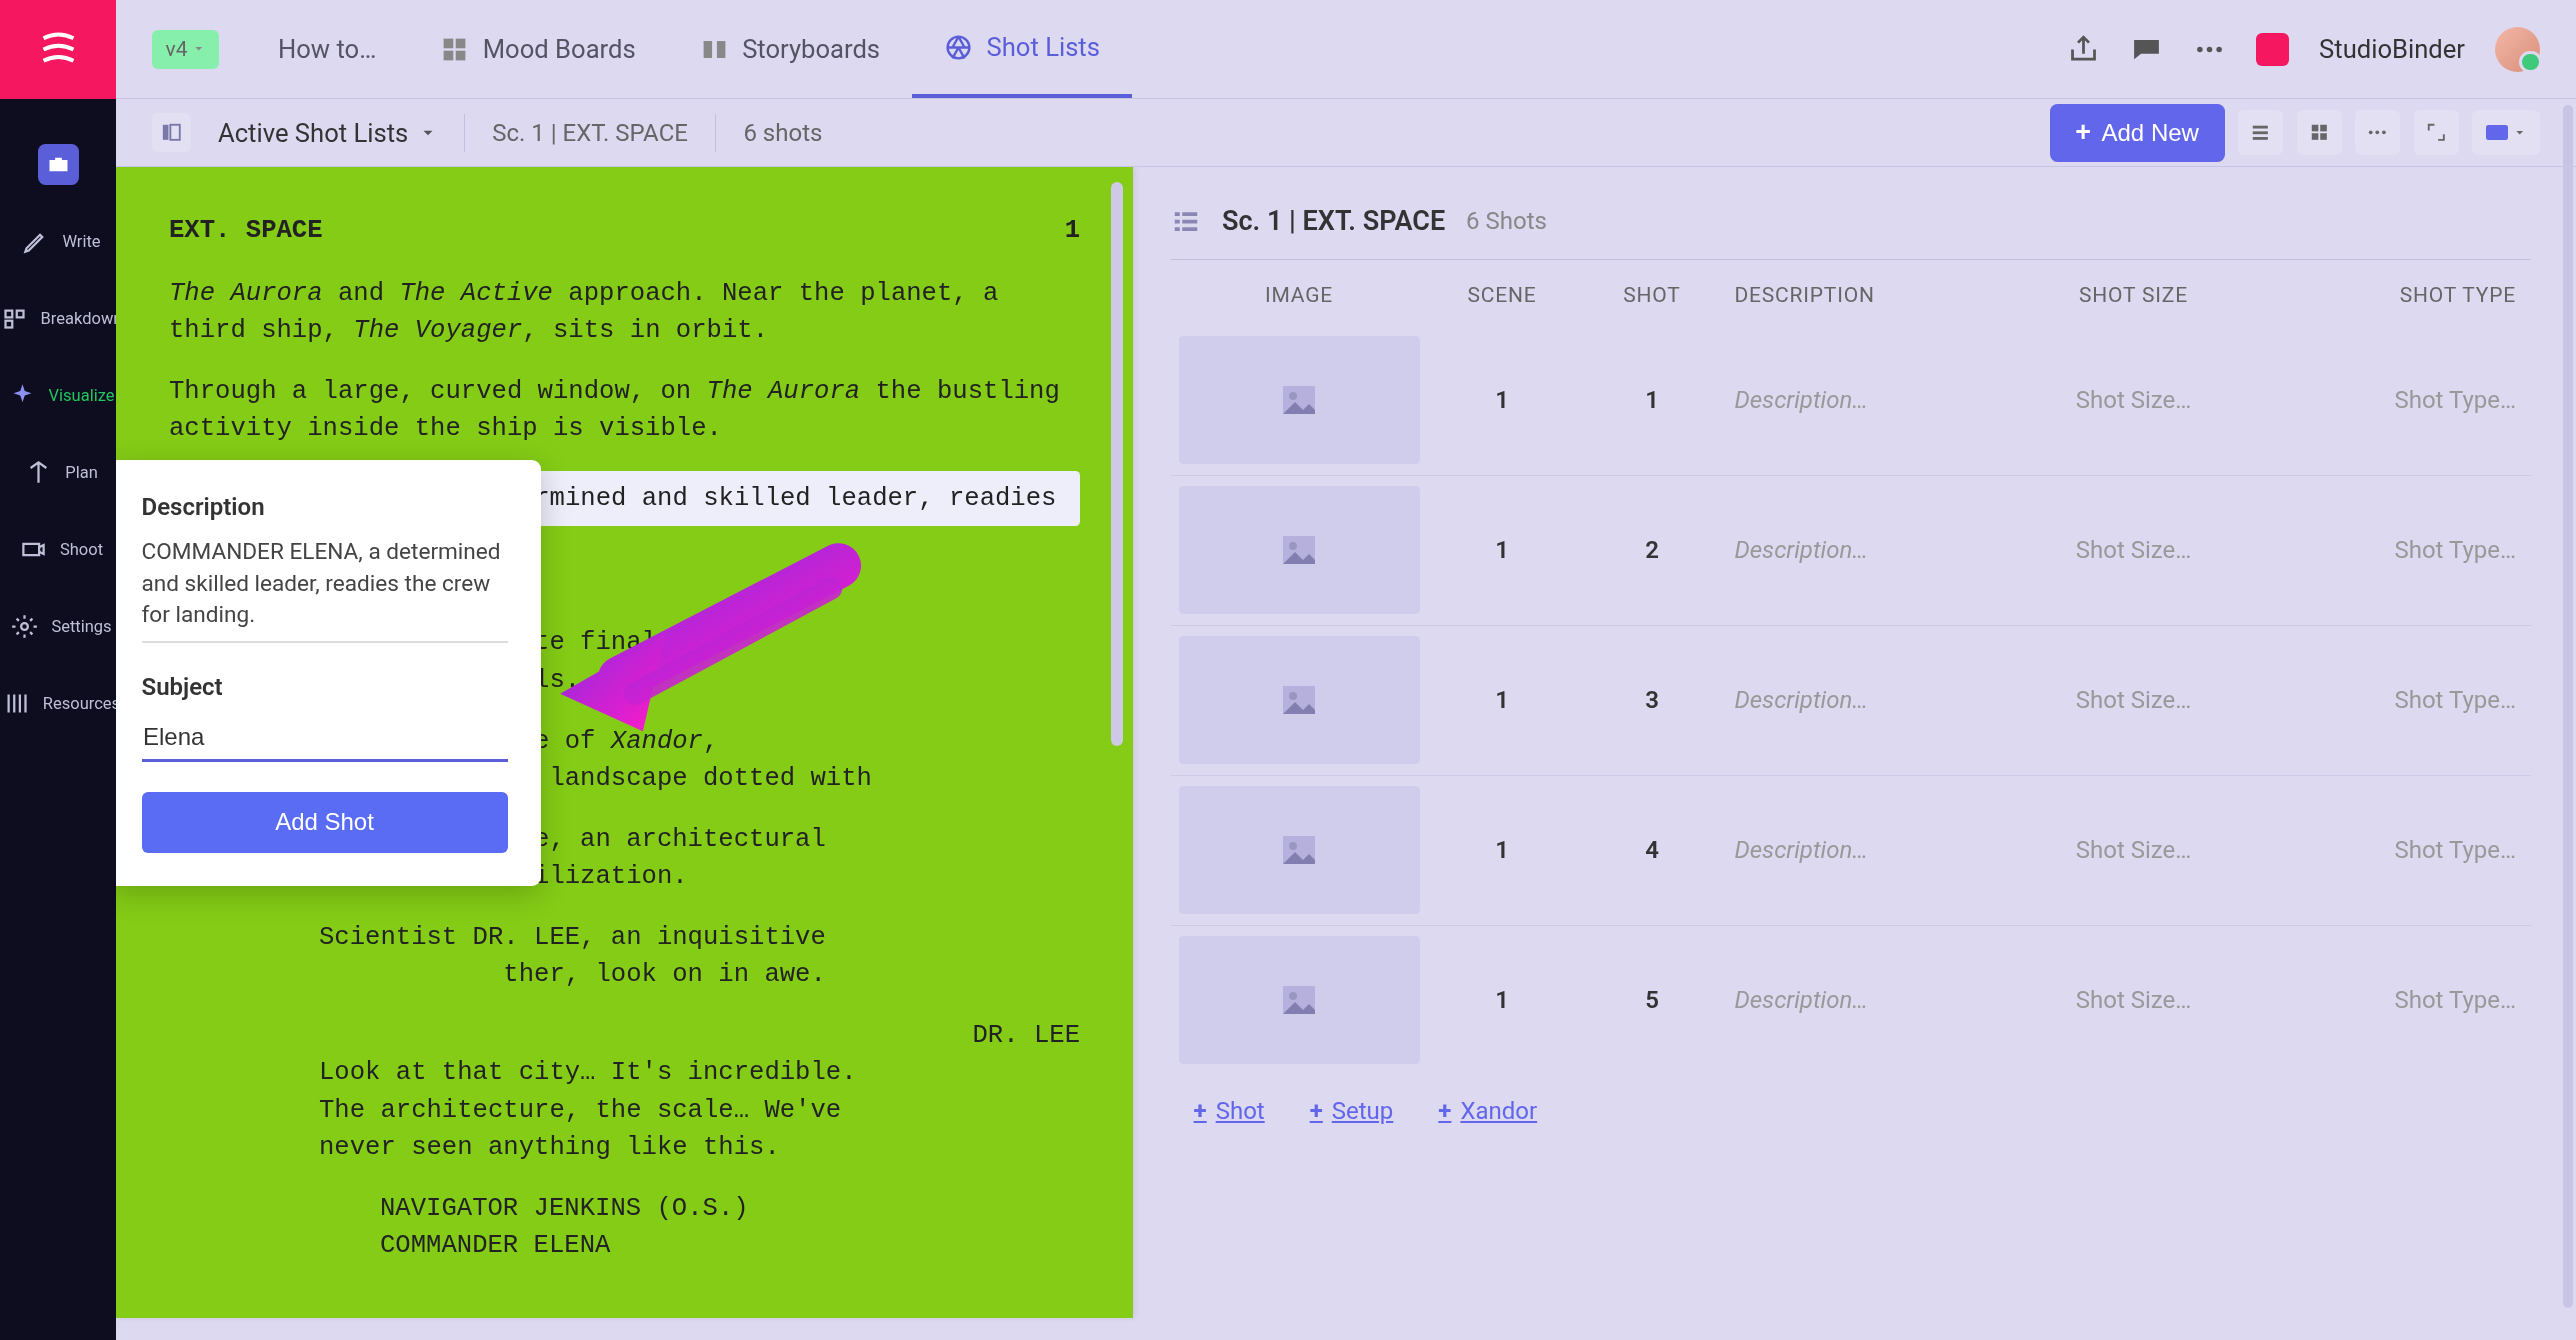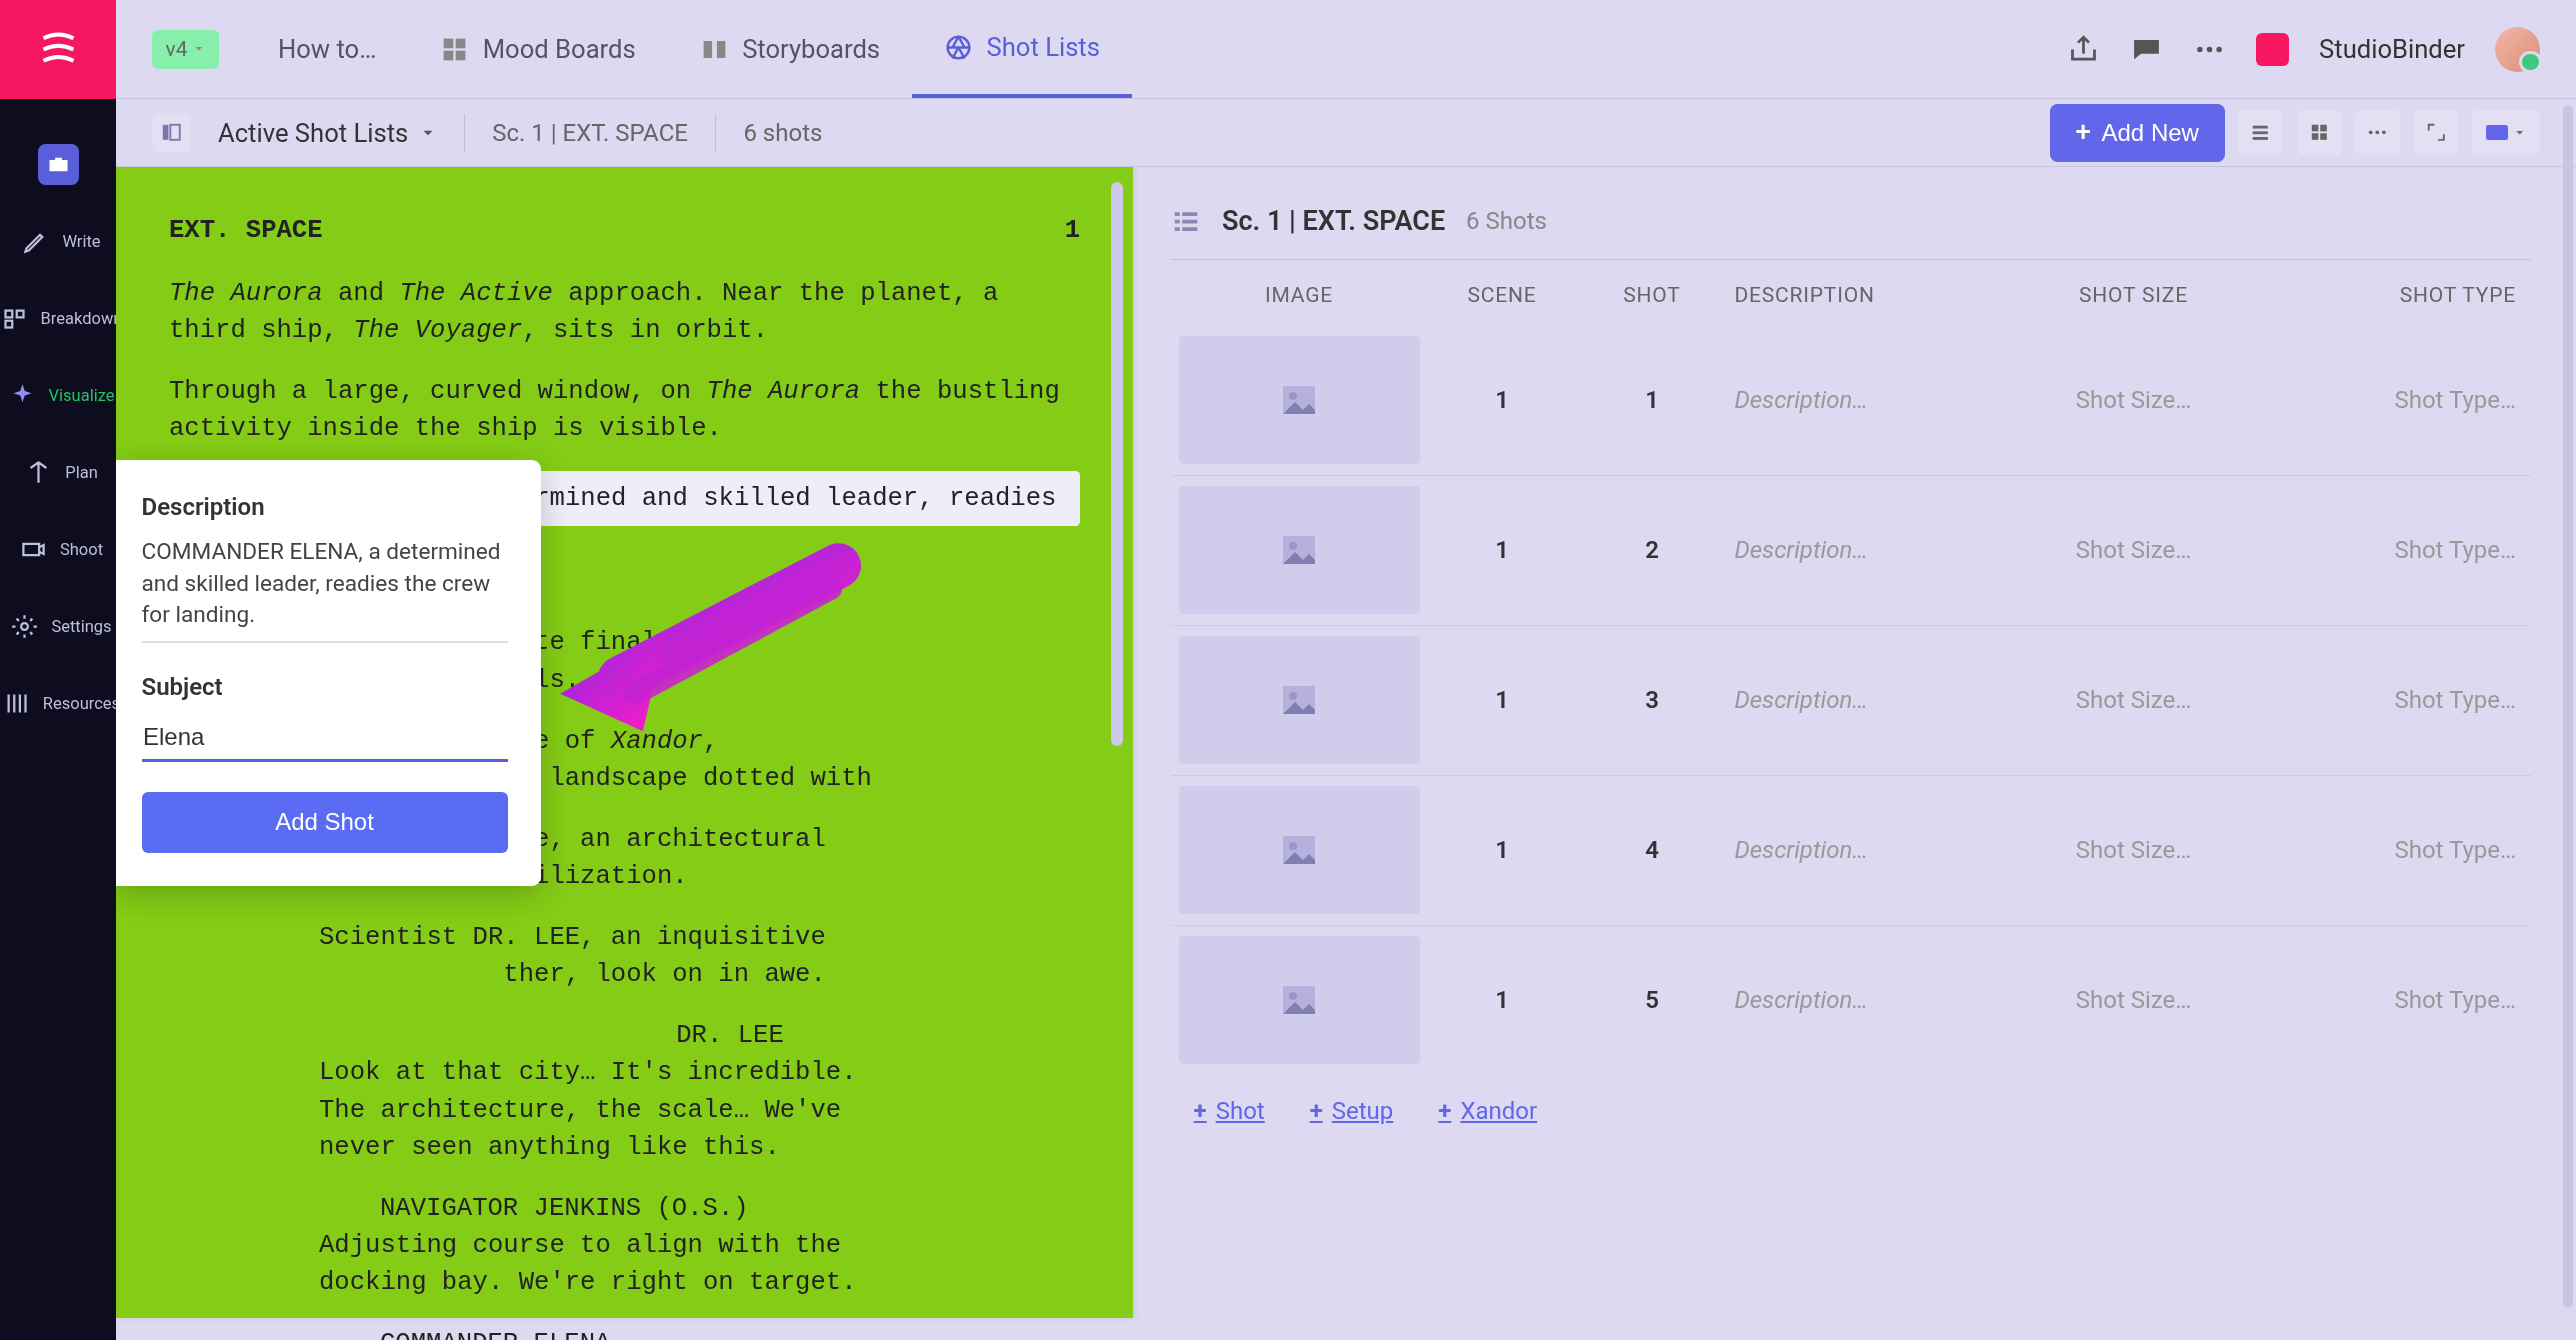--- a/index.html
+++ b/index.html
@@ -488,28 +488,26 @@
           <p class="dialogue" style="white-space:pre; margin-left:150px; text-align:left; width:auto;">anding. Initiate final
             cols.</p>
 
           <p class="script-p" style="white-space:pre; margin-left:150px;">            <span>ace of </span><em>Xandor</em><span>,</span><br>            ed landscape dotted with</p>
 
           <p class="script-p" style="white-space:pre; margin-left:150px;">lanet's surface, an architectural
             ivilization.</p>
           <p class="script-p" style="white-space:pre; margin-left:150px;">Scientist DR. LEE, an inquisitive
             ther, look on in awe.</p>
 
-          <p class="char-cue" style="margin-left:211px; text-align:center;">DR. LEE</p>
+          <p class="char-cue" style="margin-left:211px; text-align:right;">DR. LEE</p>
           <p class="dialogue" style="white-space:pre; margin-left:150px; text-align:left; width:auto;">Look at that city… It's incredible.
 The architecture, the scale… We've
 never seen anything like this.</p>
 
           <p class="char-cue" style="margin-left:211px; text-align:left;">NAVIGATOR JENKINS (O.S.)</p>
-          <p class="dialogue" style="white-space:pre; margin-left:150px; text-align:left; width:auto;">Adjusting course to align with the
-docking bay. We're right on target.</p>
 
           <p class="char-cue" style="margin-left:211px; text-align:left;">COMMANDER ELENA</p>
 
         </div>
 
         <div class="popover">
           <h4>Description</h4>
           <p class="desc-text">COMMANDER ELENA, a determined and skilled leader, readies the crew for landing.</p>
           <div class="field-line"></div>
           <h4>Subject</h4>

